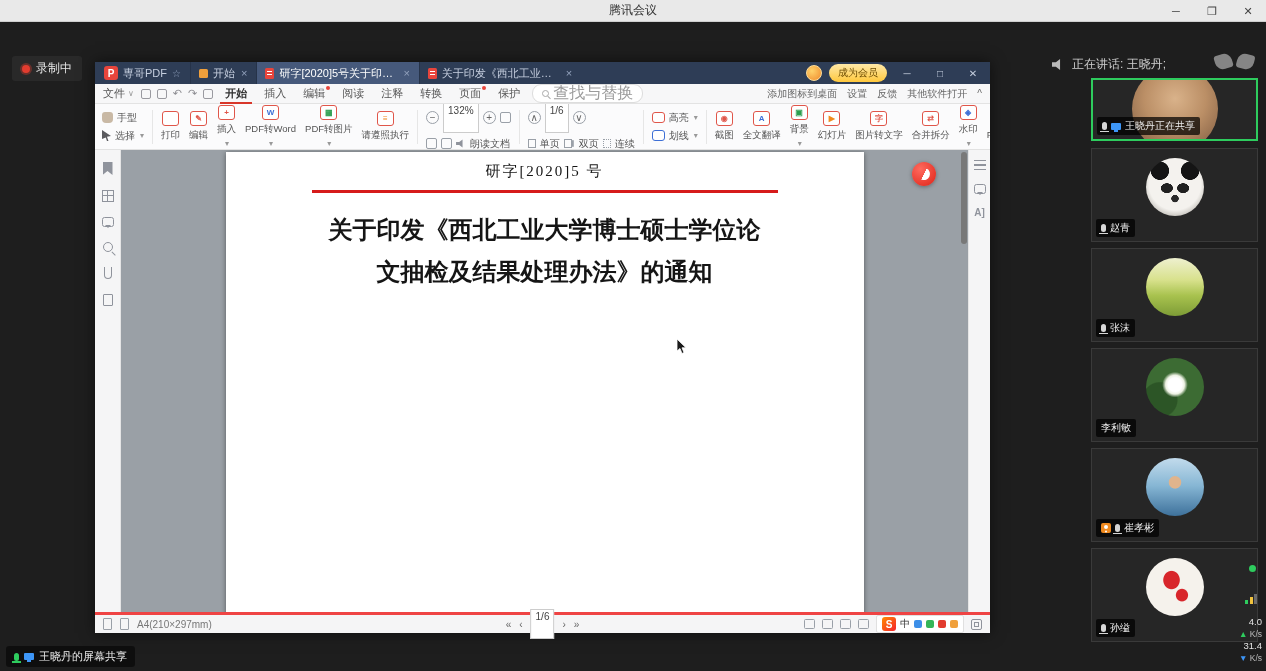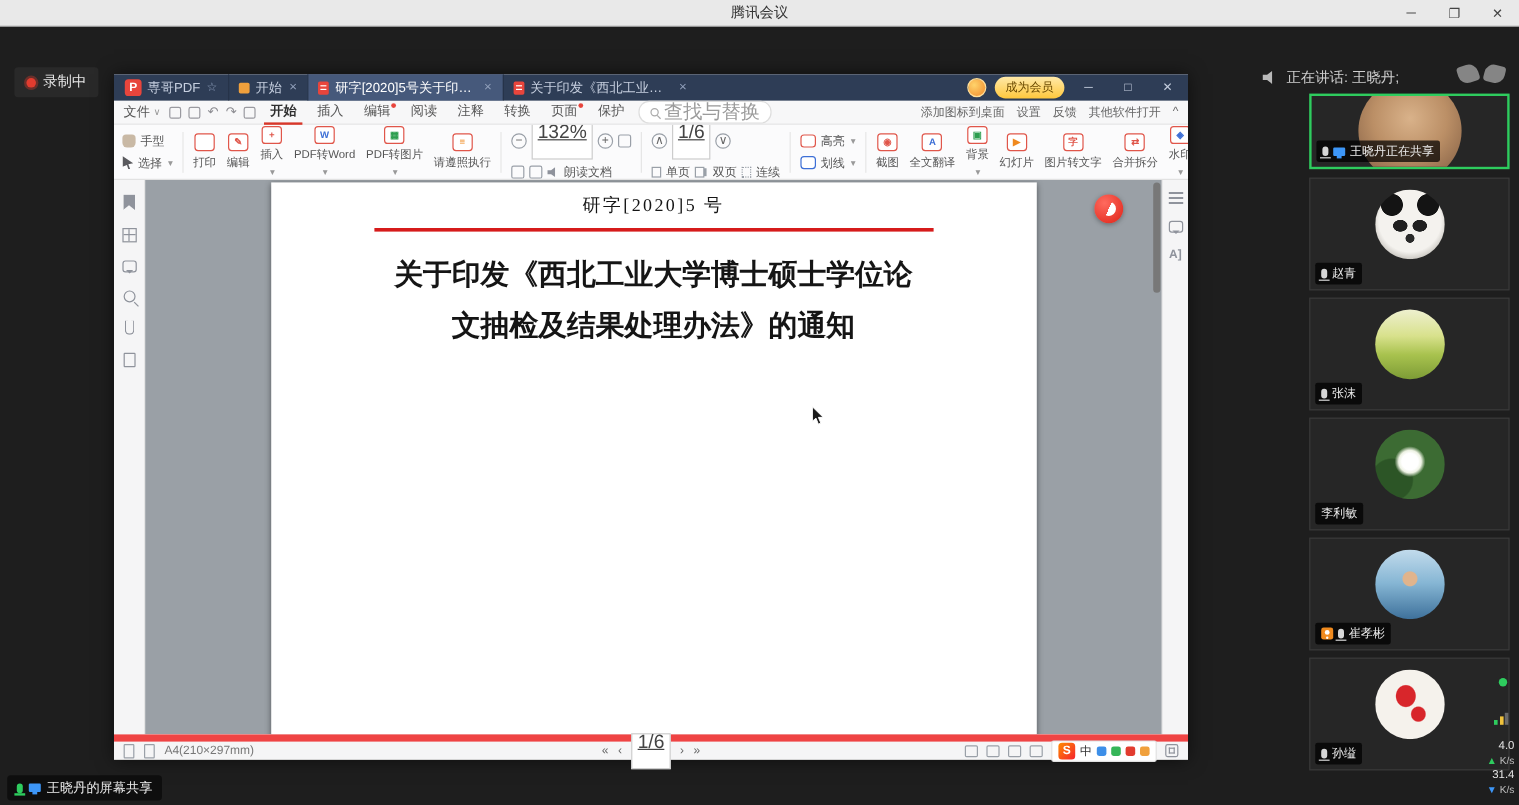--- a/index.html
+++ b/index.html
@@ -64,21 +64,21 @@
   .cursor-ico { width:9px; height:11px; background:#5a5a5e; clip-path:polygon(0 0,100% 55%,55% 62%,72% 100%,55% 100%,42% 68%,0 82%); }
   .caret::after { content:"▾"; font-size:8px; color:#999; margin-left:1px; }
   .bigbtn { display:flex; flex-direction:column; align-items:center; justify-content:center; gap:3px;
     padding:0 4px; font-size:9.5px; color:#555; white-space:nowrap; flex:0 0 auto; }
   .ti { width:17px; height:15px; border:1.5px solid #e0564a; border-radius:3px; position:relative; background:#fff; }
   .ti b { position:absolute; inset:0; display:flex; align-items:center; justify-content:center;
     font-size:8px; font-weight:bold; color:#e0564a; font-style:normal; }
   .ti b.blue { color:#3d6fd6; } .ti b.green { color:#2d9e4f; } .ti b.orange { color:#f08a1e; }
   .round { width:13px; height:13px; border:1px solid #9aa0a8; border-radius:50%; display:flex; align-items:center;
     justify-content:center; font-size:10px; color:#666; line-height:1; }
-  .zoom-box, .page-box { border:1px solid #ccc; background:#fff; font-size:16px; color:#444; padding:0 4px; height:30px; line-height:14px;text-decoration:underline; }
+  .zoom-box, .page-box { border:1px solid #ccc; background:#fff; font-size:10px; color:#444; padding:0 4px; height:30px; line-height:14px; }
   .fit-sq { width:11px; height:11px; border:1.2px solid #9aa0a8; border-radius:2px; }
   .mode-ico { width:8px; height:9px; border:1.2px solid #9aa0a8; }
   .mode-ico.dbl { box-shadow:3px 0 0 -1.2px #9aa0a8; margin-right:3px; }
   .mode-ico.cont { border-style:dotted; }
   .spk { width:10px; height:9px; background:#8f939c; clip-path:polygon(0 32%,32% 32%,65% 5%,65% 95%,32% 68%,0 68%); }
 
   .pdf-body { flex:1 1 auto; display:flex; min-height:0; }
   .left-rail { width:26px; background:#f5f5f6; border-right:1px solid #e5e5e5; display:flex; flex-direction:column;
     align-items:center; padding-top:12px; gap:15px; flex:0 0 auto; }
   .ri { position:relative; }
@@ -110,21 +110,21 @@
   .promo { position:absolute; right:32px; top:12px; width:24px; height:24px; border-radius:50%;
     background:radial-gradient(circle at 35% 30%, #ff6a5e, #df2317); box-shadow:0 1px 4px rgba(0,0,0,.35); }
   .promo::after { content:""; position:absolute; left:6px; top:6px; width:12px; height:12px; border-radius:50%;
     background:conic-gradient(#fff 0 50%, transparent 50% 100%); transform:rotate(25deg); }
 
   .right-rail { width:22px; background:#f5f5f6; border-left:1px solid #e5e5e5; display:flex; flex-direction:column;
     align-items:center; padding-top:10px; gap:14px; flex:0 0 auto; }
   .ri-sliders { width:12px; height:10px; background:repeating-linear-gradient(#8f939c 0 1.4px, transparent 1.4px 4.3px); }
   .ri-a { font-size:10px; color:#8f939c; font-weight:bold; line-height:1; }
 
-  .statusbar { height:21px; background:#f5f5f6; border-top:6px solid #ef4444; display:flex; align-items:center;
+  .statusbar { height:21px; background:#f5f5f6; border-top:3px solid #ef4444; display:flex; align-items:center;
     font-size:10px; color:#777; padding:0 8px; gap:8px; position:relative; flex:0 0 auto; }
   .pg-ico { width:9px; height:12px; border:1.2px solid #9aa0a8; border-radius:1px; }
   .status-center { position:absolute; left:50%; transform:translateX(-50%); display:flex; align-items:center; gap:8px; color:#666; }
   .status-right { margin-left:auto; display:flex; align-items:center; gap:7px; }
   .sb-ico { width:11px; height:10px; border:1.2px solid #9aa0a8; border-radius:1.5px; }
   .sogou { display:flex; align-items:center; gap:4px; background:#fff; border:1px solid #e0e0e0; border-radius:2px; padding:1px 5px; }
   .s-logo { width:14px; height:14px; border-radius:3px; background:linear-gradient(135deg,#ff8b00,#f5222d);
     color:#fff; font-weight:bold; font-size:10px; display:flex; align-items:center; justify-content:center; }
   .ime-mode { font-size:10px; color:#333; }
   .dot { width:8px; height:8px; border-radius:2px; }

